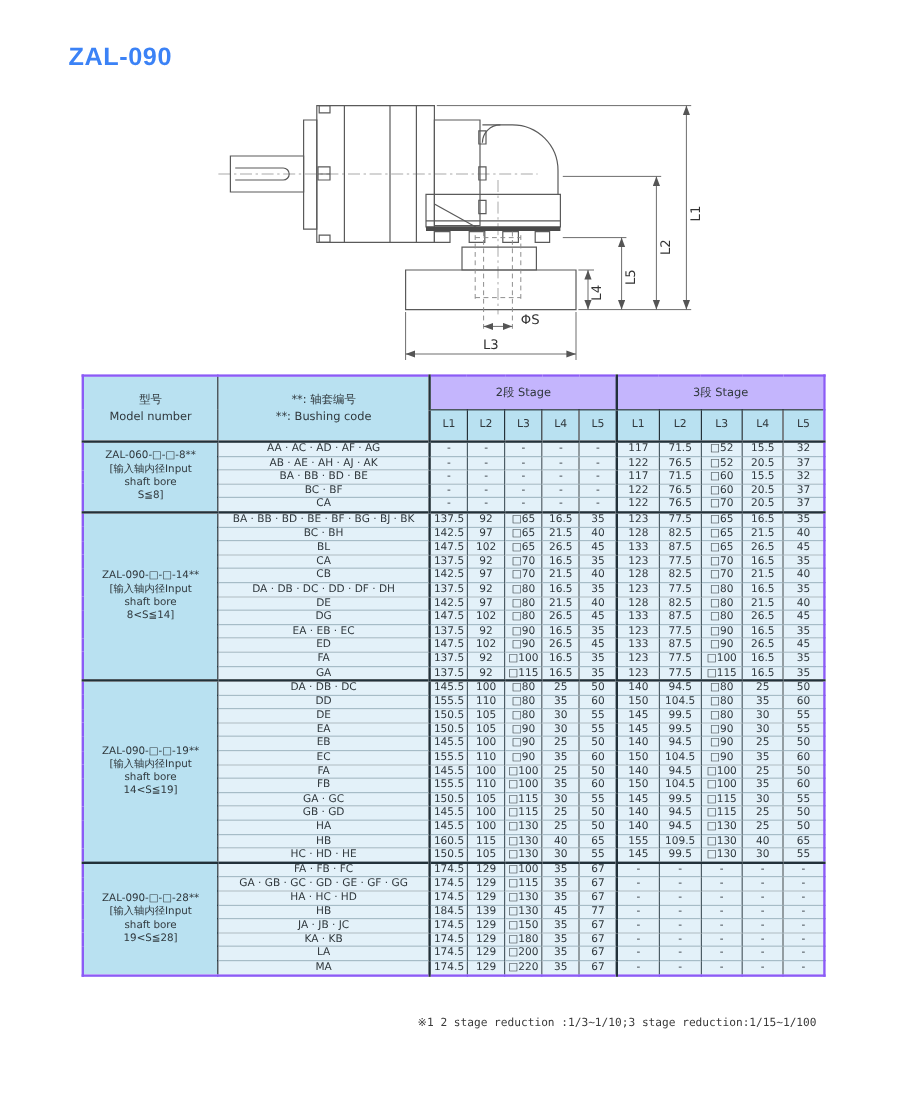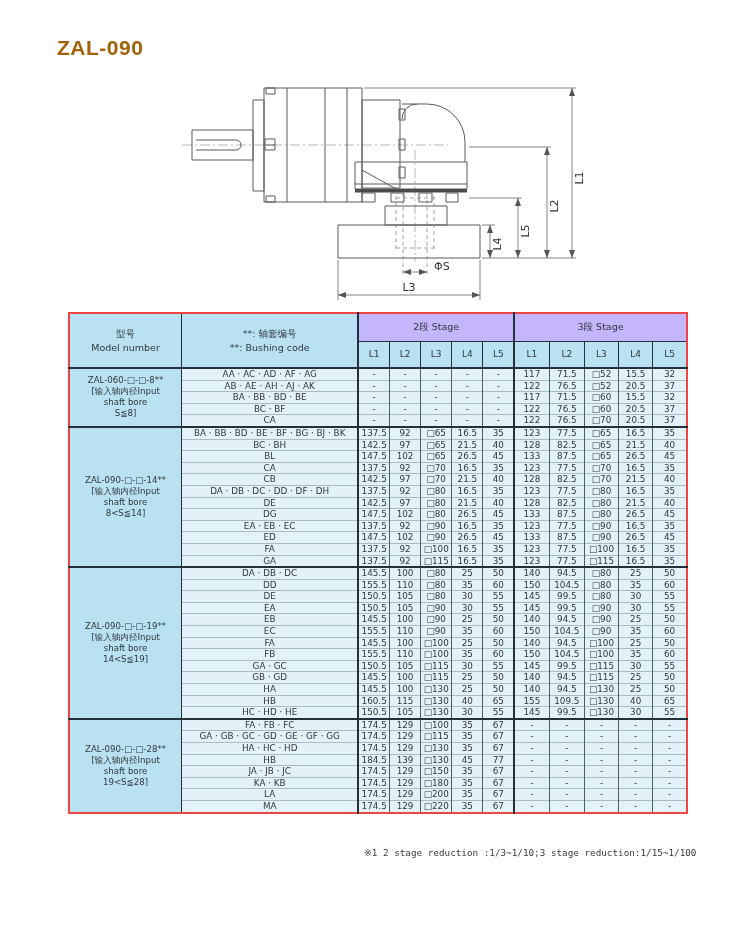--- a/index.html
+++ b/index.html
@@ -1,43 +1,43 @@
 <!DOCTYPE html>
 <html><head>
 <meta charset="utf-8">
 <style>
   html,body{margin:0;padding:0;background:#888;}
   .page{position:relative;width:750px;height:927px;background:#ffffff;overflow:hidden;
         font-family:"DejaVu Sans",sans-serif;color:#333;}
   .title{position:absolute;left:57px;top:36px;font-family:"Liberation Sans",sans-serif;
-         font-weight:bold;font-size:21px;letter-spacing:0.5px;color:#a16207;}
+         font-weight:bold;font-size:21px;letter-spacing:0.5px;color:#3b82f6;}
   
   .drawing{position:absolute;left:175px;top:80px;width:460px;height:228px;}
   .drawing path,.drawing rect,.drawing line{vector-effect:non-scaling-stroke;}
   
   .tblwrap{position:absolute;left:68px;top:312px;}
   table.spec{border-collapse:collapse;table-layout:fixed;width:620px;
              font-size:8.8px;color:#30383d;background:#fff;}
   table.spec th,table.spec td{padding:0;text-align:center;white-space:nowrap;overflow:hidden;}
-  table.spec{border:2px solid #ef4444;}
+  table.spec{border:2px solid #8b5cf6;}
   th.mh{background:#b9e1f1;border:1px solid #22313a;font-weight:normal;font-size:9.5px;line-height:14px;height:53px;}
   th.sh{background:#c4b5fd;border:1px solid #22313a;font-weight:normal;font-size:9.5px;height:26px;}
   th.dh{background:#b9e1f1;border:1px solid #22313a;font-weight:normal;font-size:9px;height:25px;}
   td{background:#e3f1f9;border-left:1px solid #4c5d66;border-right:1px solid #4c5d66;
      border-top:1px solid #a6bcc7;height:10.6px;line-height:10.6px;}
   td.model-cell{background:#b9e1f1;border:1px solid #22313a;font-size:8.6px;line-height:11px;}
   td.adapter-cell{border-left:1px solid #22313a;border-right:1px solid #22313a;}
   .b2{border-left:2px solid #22313a !important;}
   .b3{border-left:2px solid #22313a !important;}
   tr.gs td{border-top:2px solid #22313a;}
   
   .fnote{position:absolute;font-family:"DejaVu Sans Mono","DejaVu Sans",monospace;
          font-size:9.3px;line-height:13.5px;color:#3a3a3a;white-space:nowrap;}
   .fn-zh{left:71px;top:846px;}
-  .fn-en{left:364px;top:846px;}
+  .fn-en{left:348px;top:846px;}
 </style>
 </head>
 <body>
 
 <div class="page">
 
   <div class="title">ZAL-090</div>
 
   <svg class="drawing" viewBox="175 80 460 228" xmlns="http://www.w3.org/2000/svg">
     <defs>

